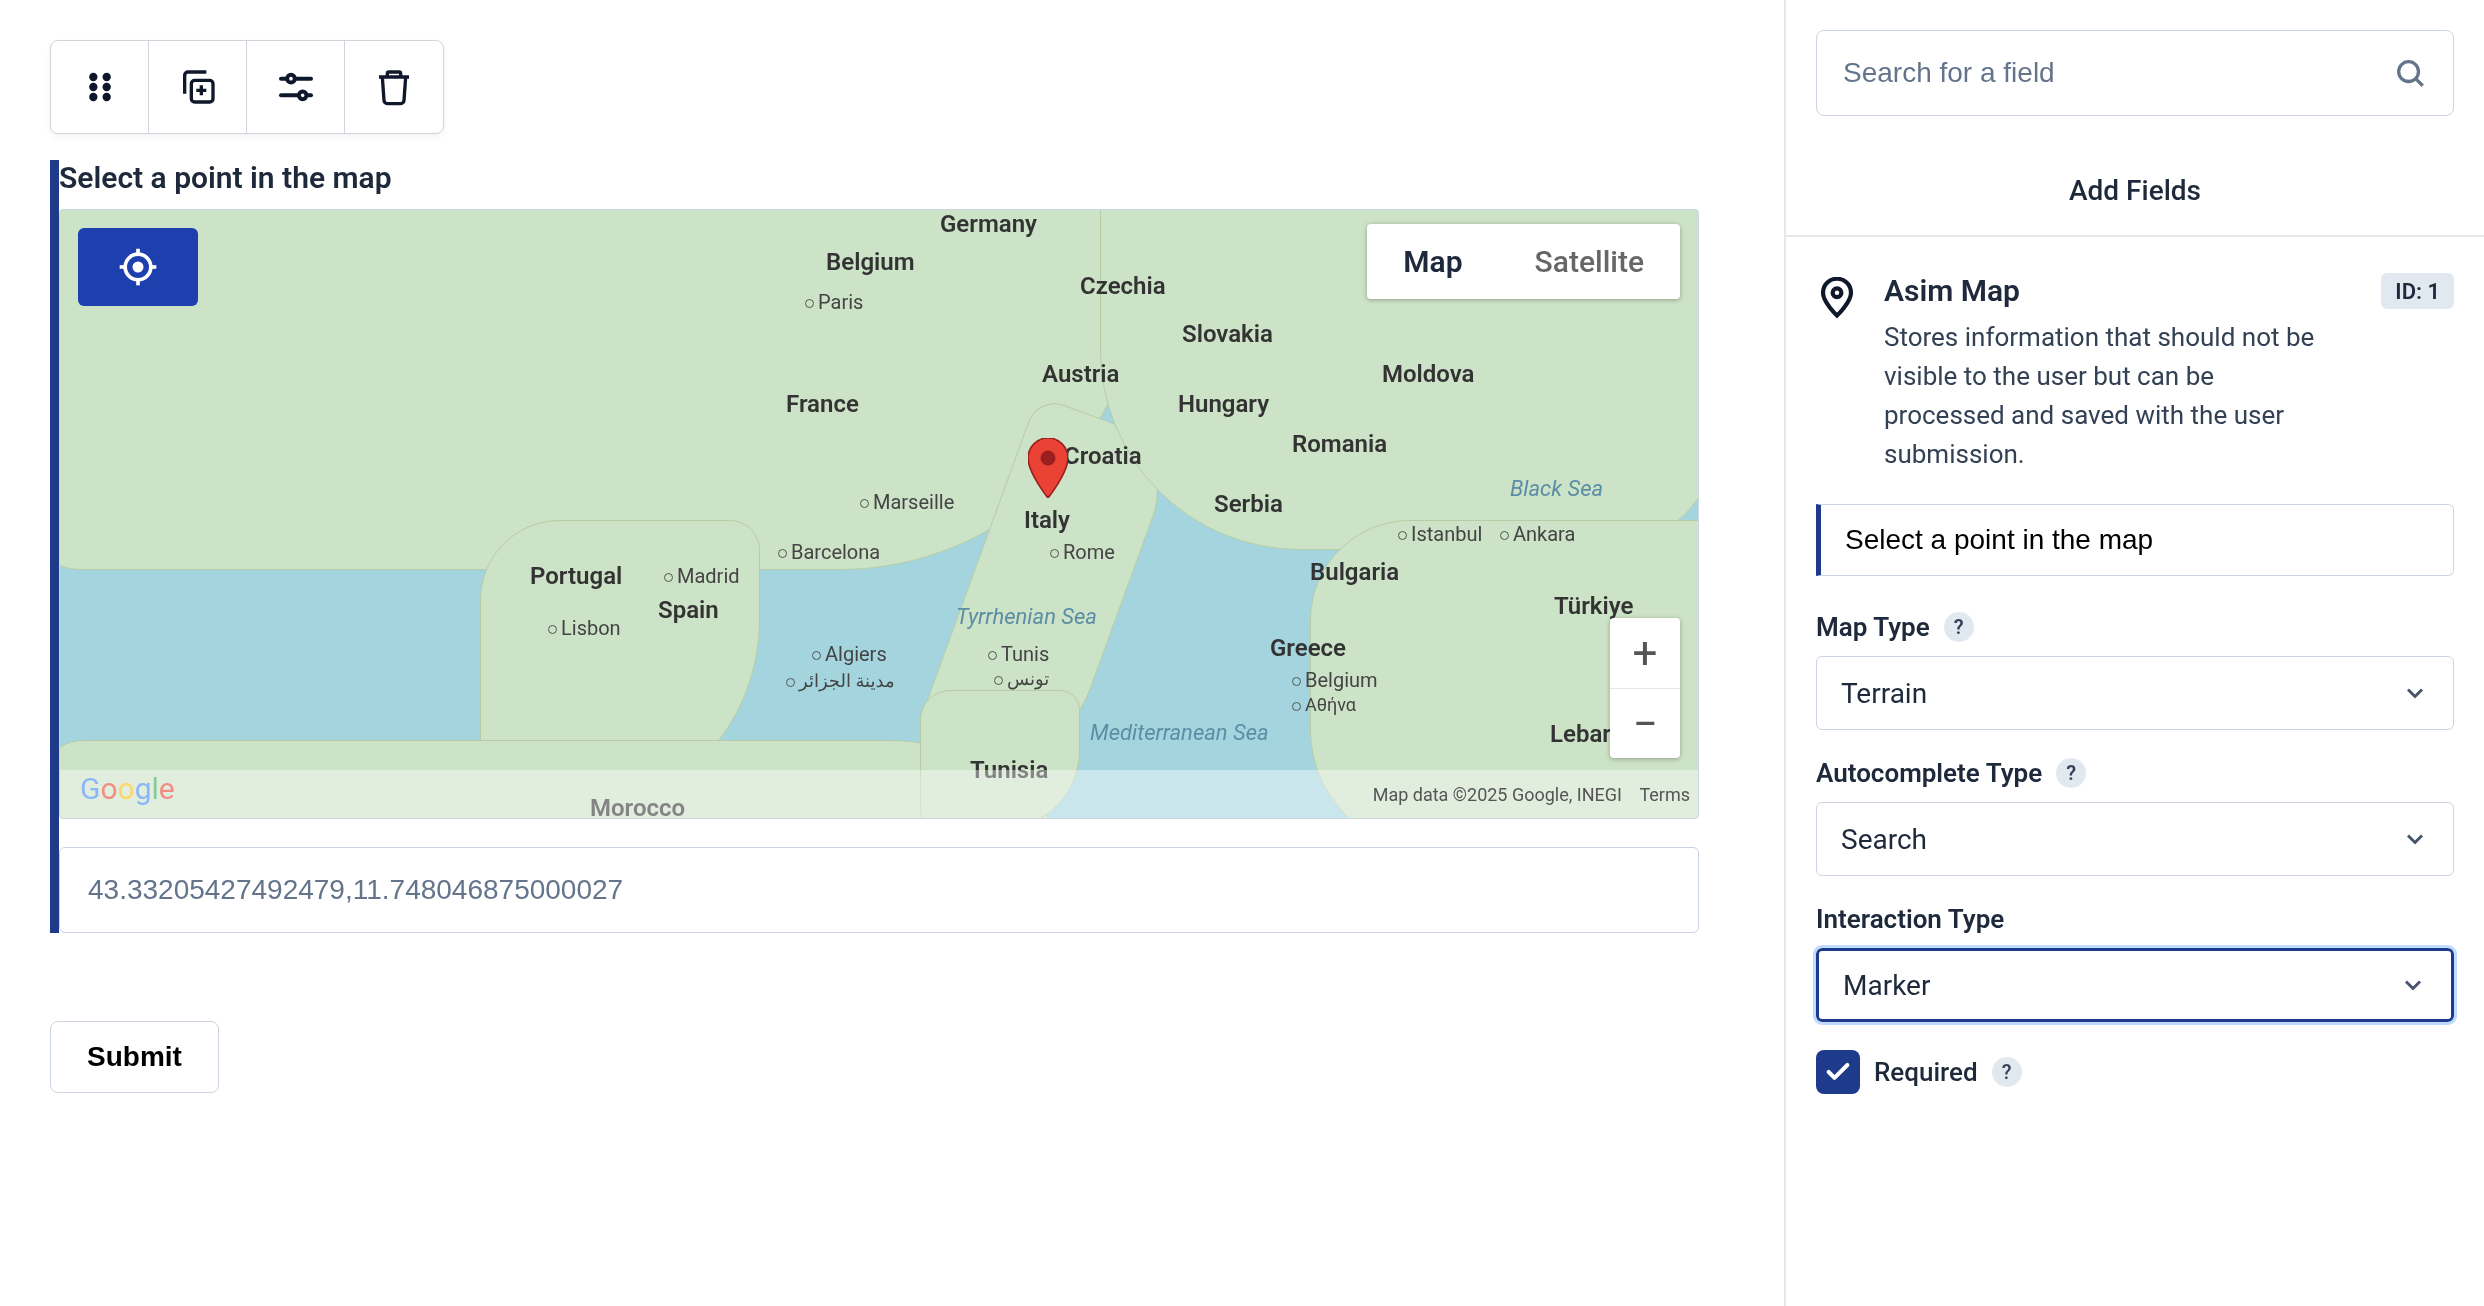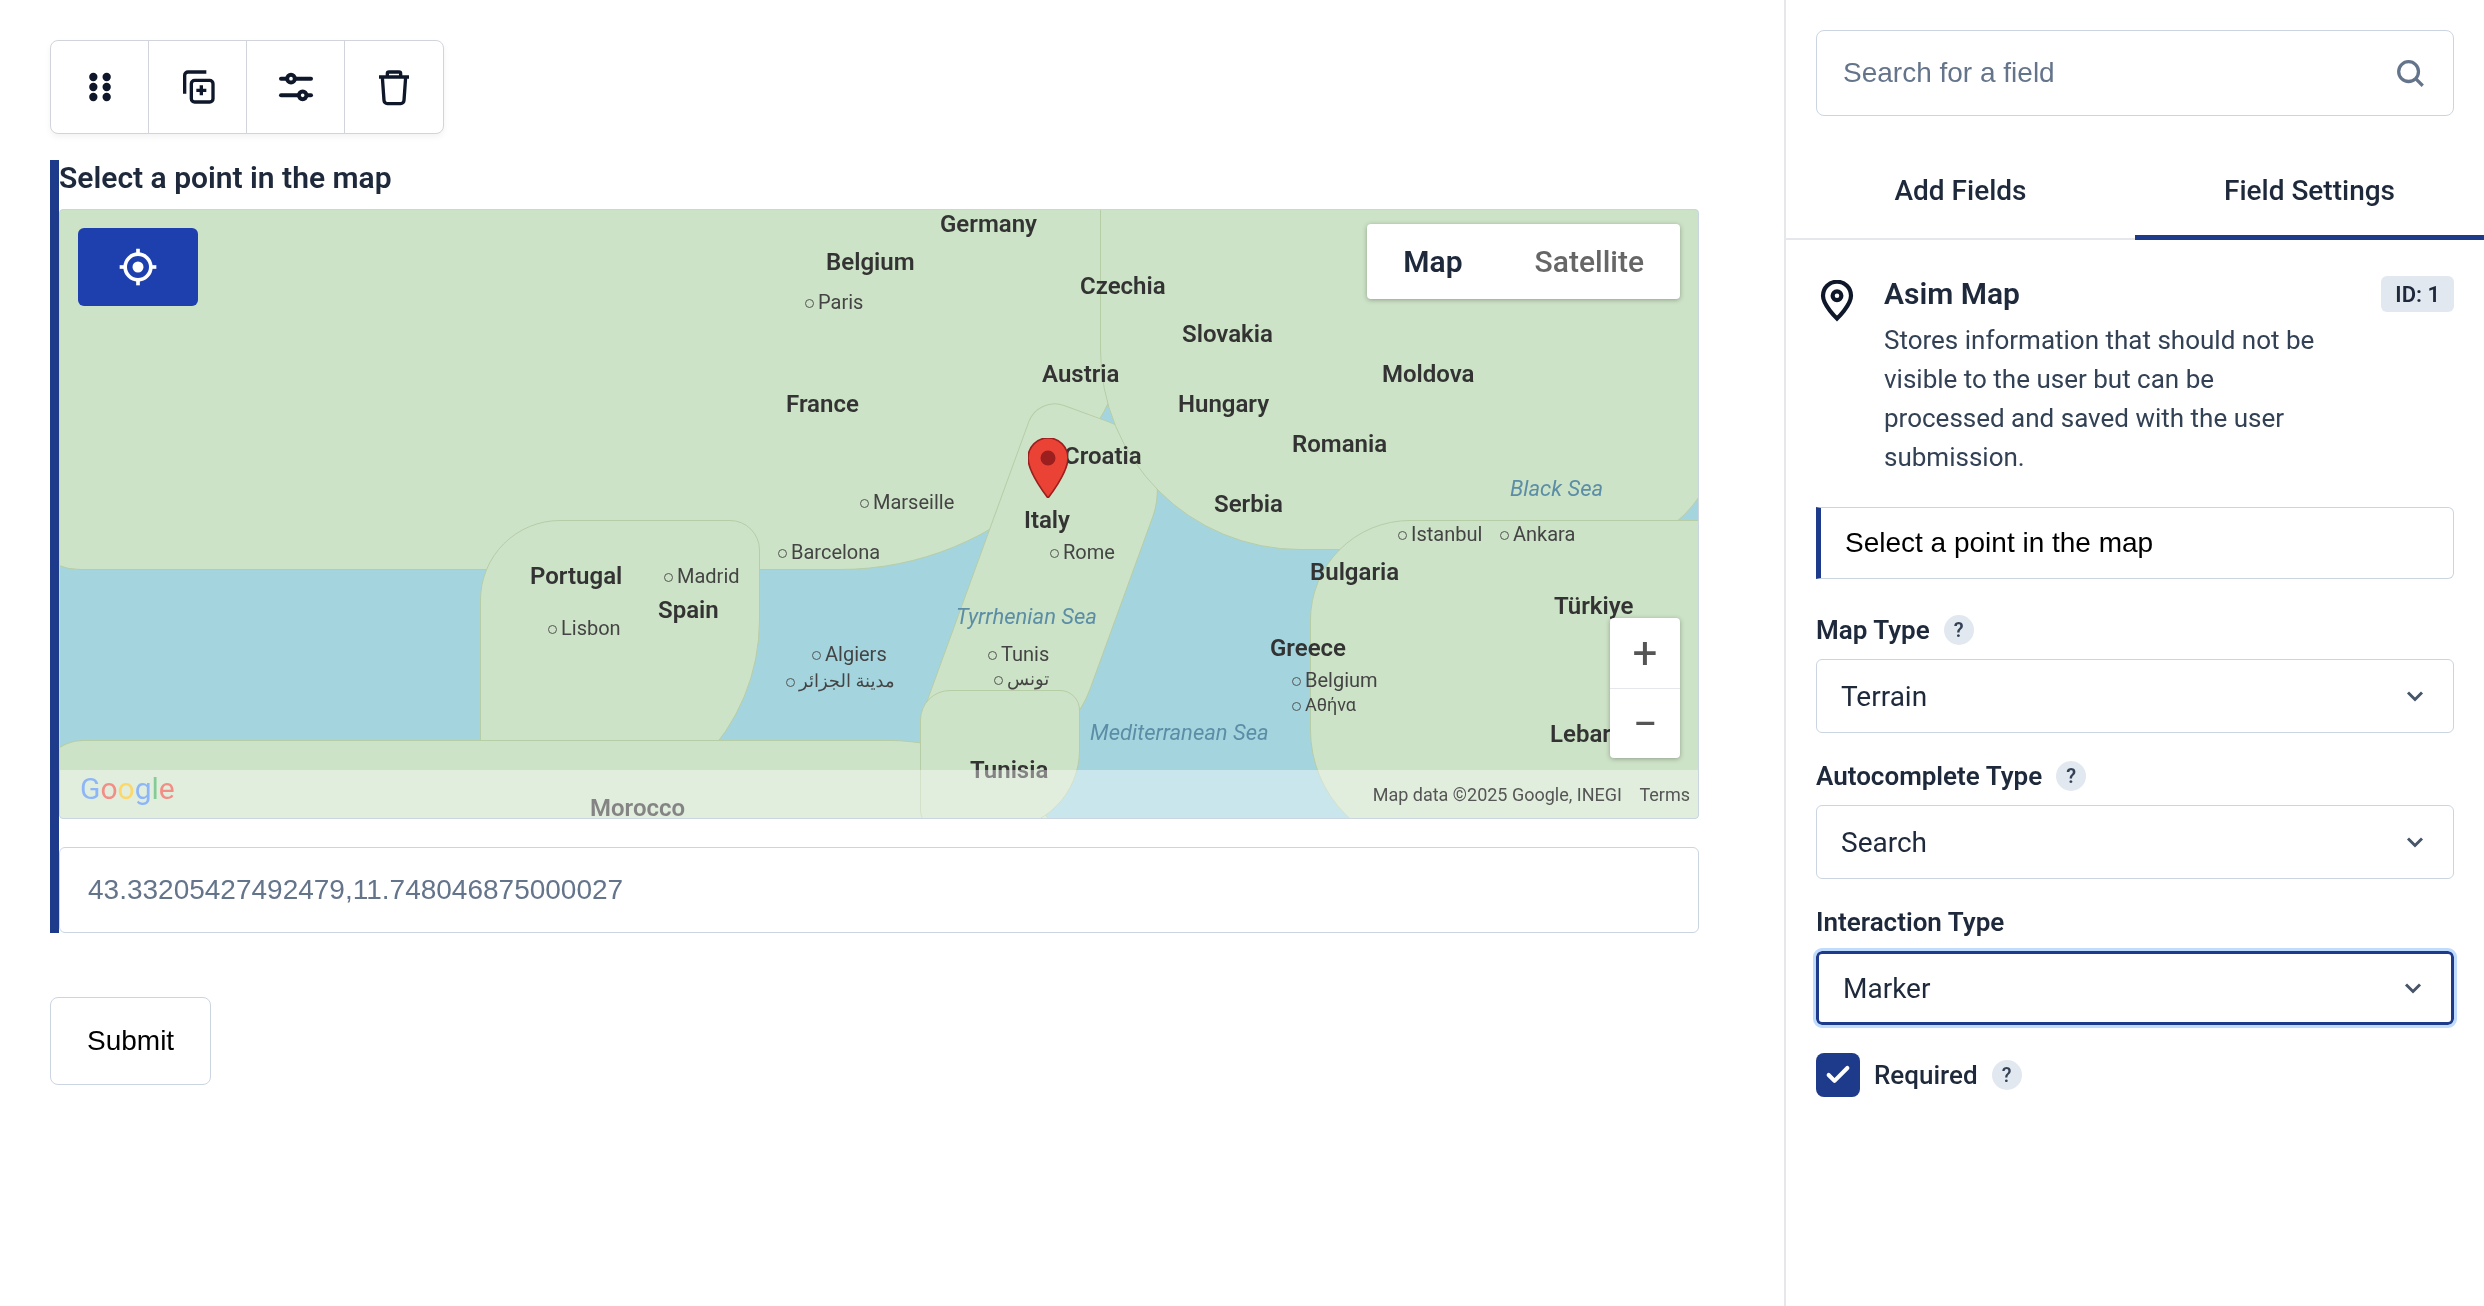--- a/index.html
+++ b/index.html
@@ -198,28 +198,28 @@
     width: 1640px;
     height: 86px;
     border: 1px solid #cbd5e1;
     border-radius: 6px;
     padding: 0 28px;
     font-size: 28px;
     color: #64748b;
   }
 
   .submit-btn {
-    margin-top: 64px;
-    height: 88px;
+    margin-top: 88px;
+    height: 72px;
     padding: 0 36px;
     border: 1.5px solid #cbd5e1;
     border-radius: 8px;
     background:#fff;
     font-size: 28px;
-    font-weight:400;
+    font-weight:700;
     cursor:pointer;
   }
 
   
   .search-wrap {
     padding: 0 30px 30px 30px;
   }
   .search-box {
     display:flex;
     align-items:center;
@@ -480,21 +480,20 @@
         <input placeholder="Search for a field" style="">
         <svg viewBox="0 0 24 24" fill="none" stroke="#64748b" stroke-width="2.3">
             <circle cx="11" cy="11" r="7"></circle>
             <line x1="21" y1="21" x2="16" y2="16"></line>
           </svg>
       </div>
     </div>
 
     <div class="tabs">
       <div class="tab">Add Fields</div>
-      <div class="tab active">Field Settings</div>
     </div>
 
     <div class="field-info">
       <div class="icon">
         <svg viewBox="0 0 24 24" fill="none" stroke="#0f172a" stroke-width="2.4">
             <path d="M12 22s8-7.58 8-13a8 8 0 1 0-16 0c0 5.42 8 13 8 13z"></path>
             <circle cx="12" cy="9" r="2.5"></circle>
           </svg>
       </div>
       <div>

